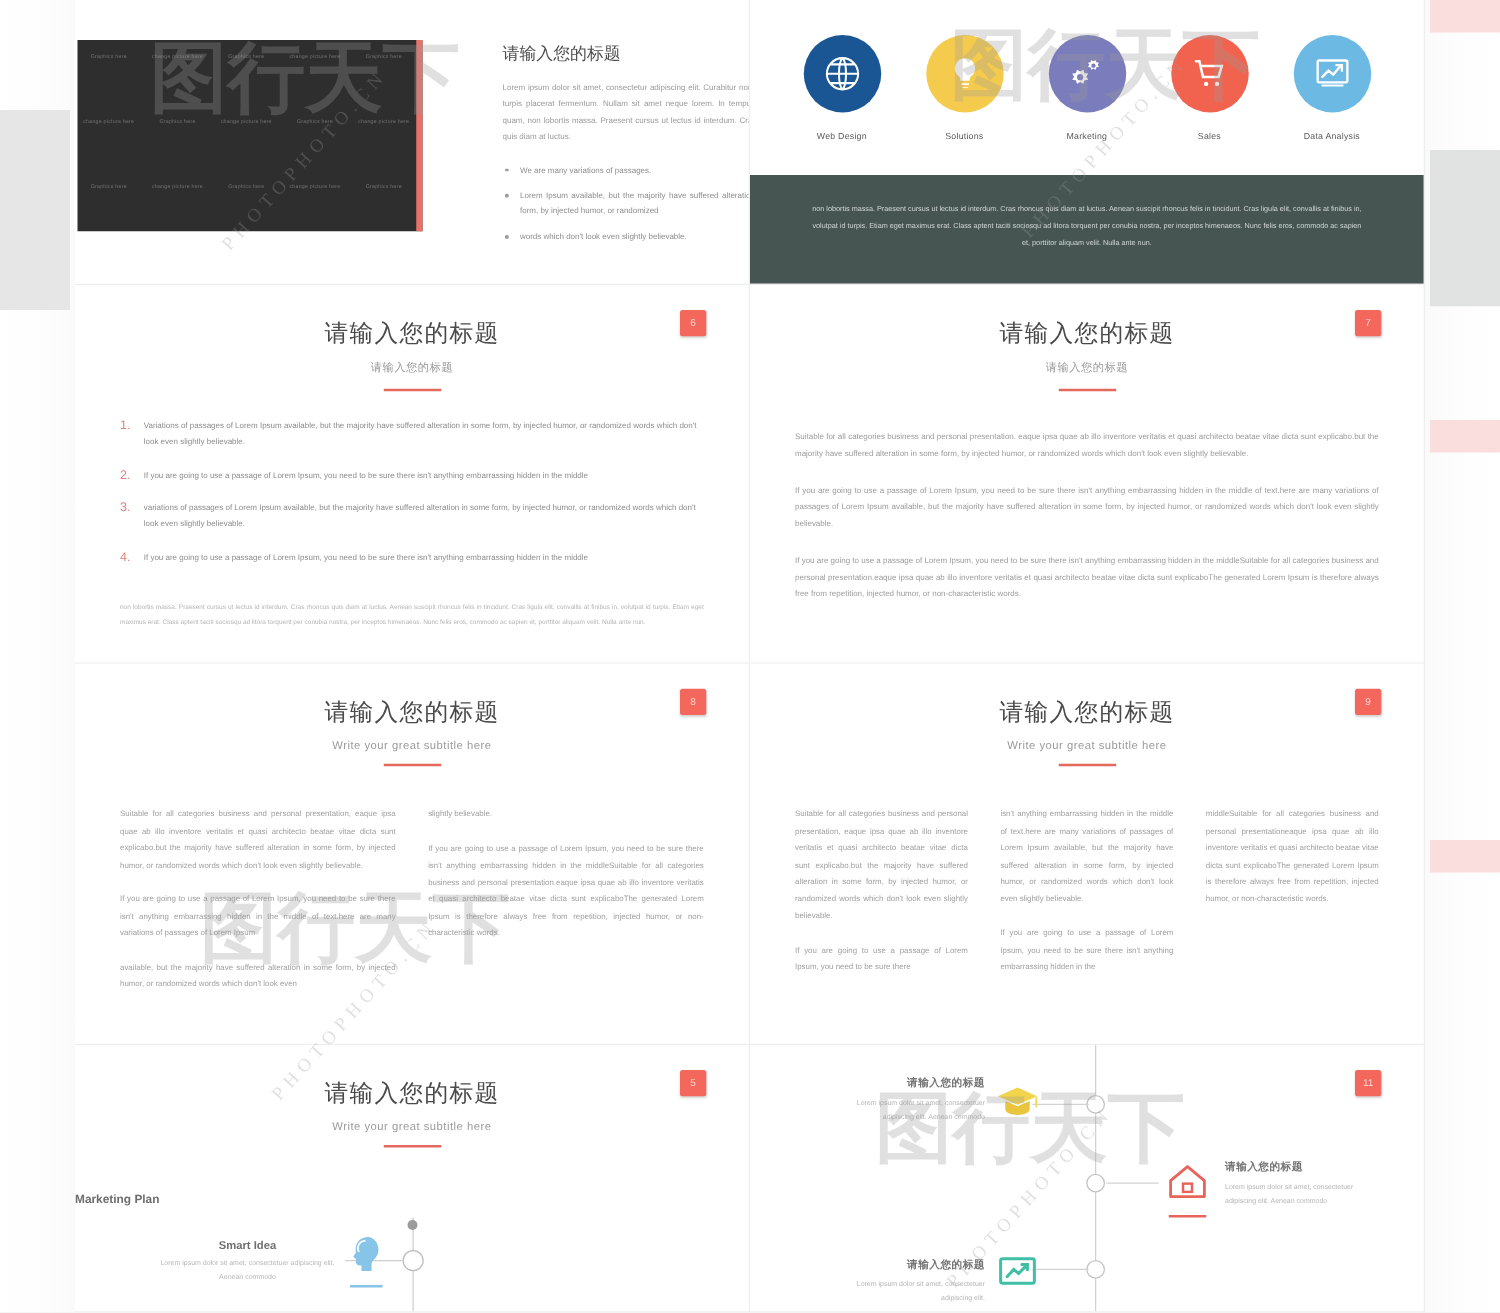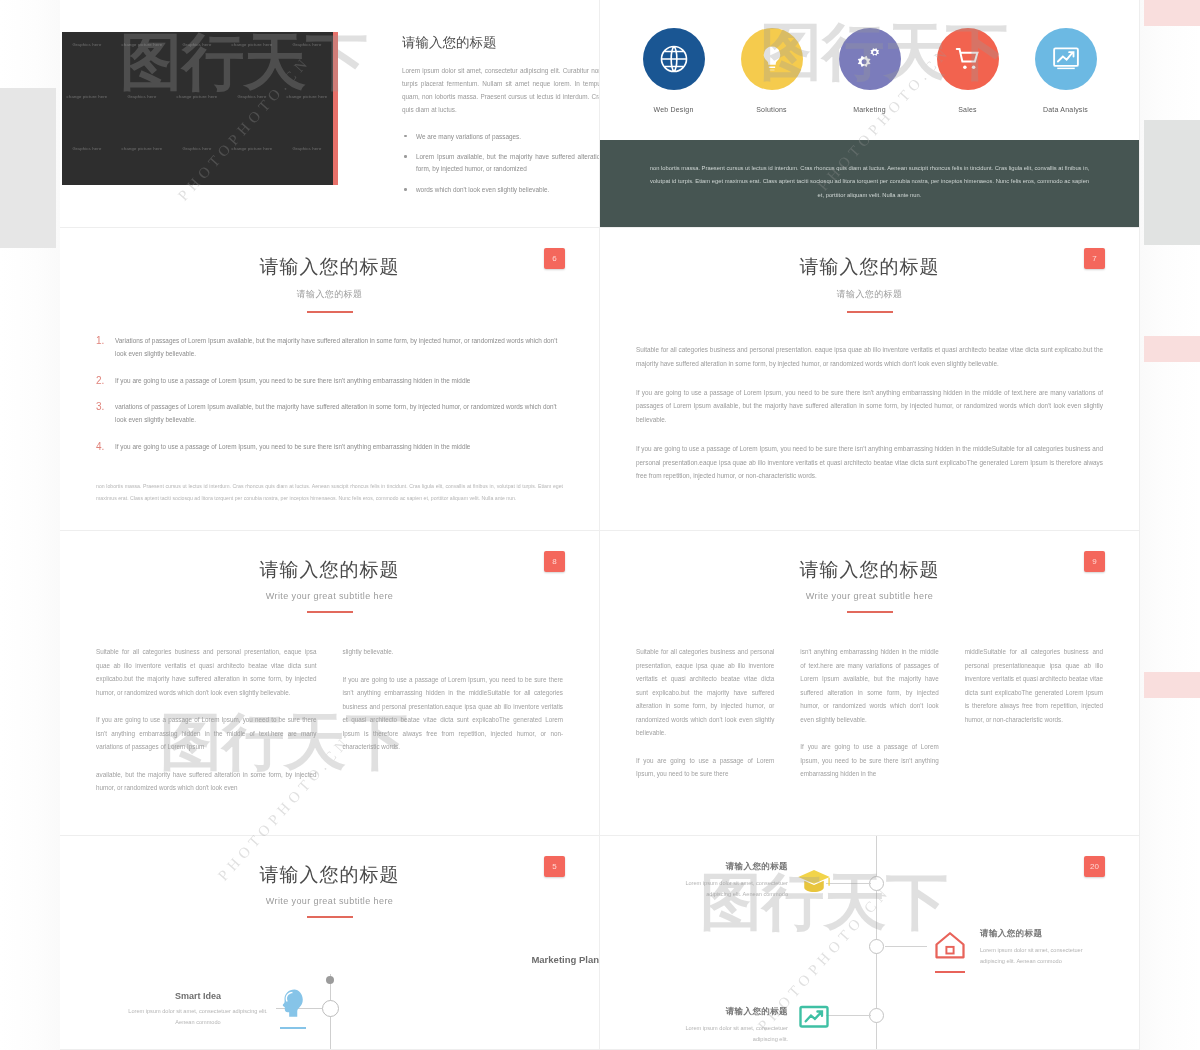--- a/index.html
+++ b/index.html
@@ -115,21 +115,21 @@
   .cols { display: flex; gap: 26px; margin: 32px 36px 0; }
   .cols p {
     font-size: 6.3px; color: #9f9f9f; line-height: 2.15;
     text-align: justify; margin-bottom: 14px;
   }
   .cols .c { flex: 1; }
 
   
   .mp-title {
     position: absolute; left: 0; right: 0; top: 118px;
-    text-align: right; font-size: 9.5px; font-weight: bold; color: #6d6d6d;
+    text-align: left; font-size: 9.5px; font-weight: bold; color: #6d6d6d;
   }
   .mp-spine {
     position: absolute; left: 270px; top: 138px; width: 1px; height: 80px;
     background: #cfcfcf;
   }
   .mp-dot {
     position: absolute; left: 266px; top: 140px;
     width: 8px; height: 8px; border-radius: 50%; background: #9b9b9b;
   }
   .mp-node {
@@ -384,21 +384,21 @@
       <div class="mp-ico">
         <svg viewBox="0 0 24 24">
             <path fill="#86c4e8" d="M13 2.5c-4 0-7 3-7 6.7 0 1.5.4 2.3-.6 3.4-.5.6-.9 1-.4 1.5l1.2.9v1.6c0 1.1.9 2 2 2h1.1v3.1H15V18c0-1.3.6-2 1.5-2.9 1.5-1.5 2.4-3.3 2.4-5.4 0-4-2.9-7.2-5.9-7.2z"></path>
             <path fill="#fff" d="M11.6 4.1c-2.7 0-4.8 2.1-4.8 4.7 0 .9.2 1.7.6 2.4l.9-.4c-.3-.6-.5-1.3-.5-2 0-2 1.7-3.7 3.8-3.7z"></path>
           </svg>
         <div class="ubar"></div>
       </div>
     </div>
 
     <div class="panel">
-      <div class="badge">20</div>
+      <div class="badge">11</div>
       <div class="tl-spine"></div>
 
       <div class="tl-node" style="top:40px"></div>
       <div class="tl-arm" style="left:226px;top:47px;width:45px"></div>
       <div class="tl-block left-side" style="left:68px;top:25px">
         <div class="tl-h">请输入您的标题</div>
         <div class="tl-p">Lorem ipsum dolor sit amet, consectetuer adipiscing elit. Aenean commodo</div>
       </div>
       <div class="tl-ico" style="left:194px;top:28px">
         <svg viewBox="0 0 24 24">

